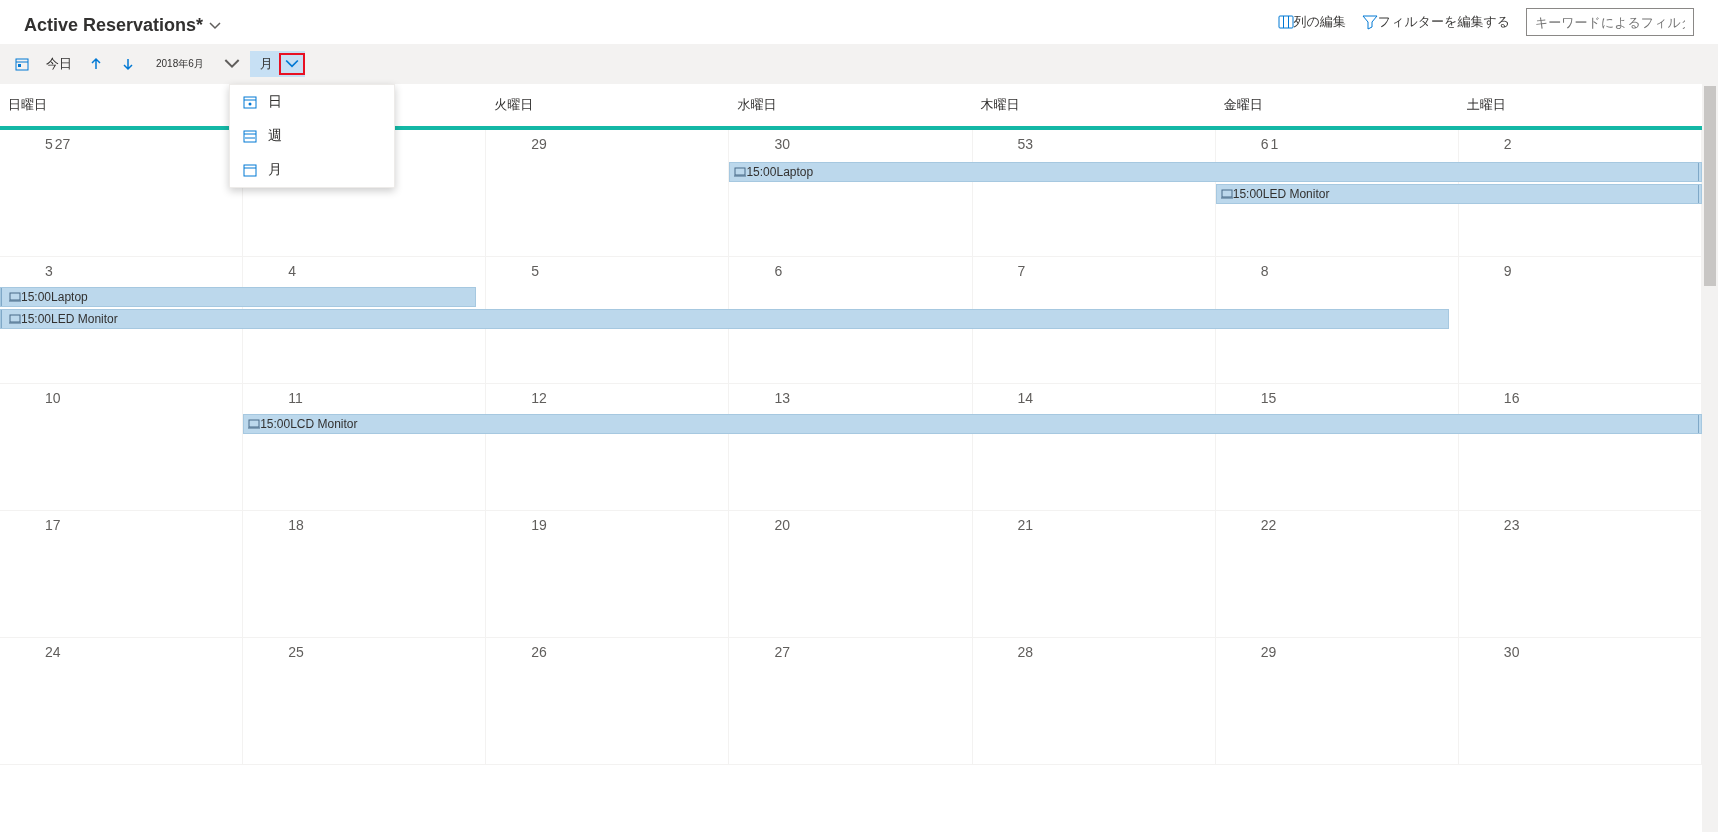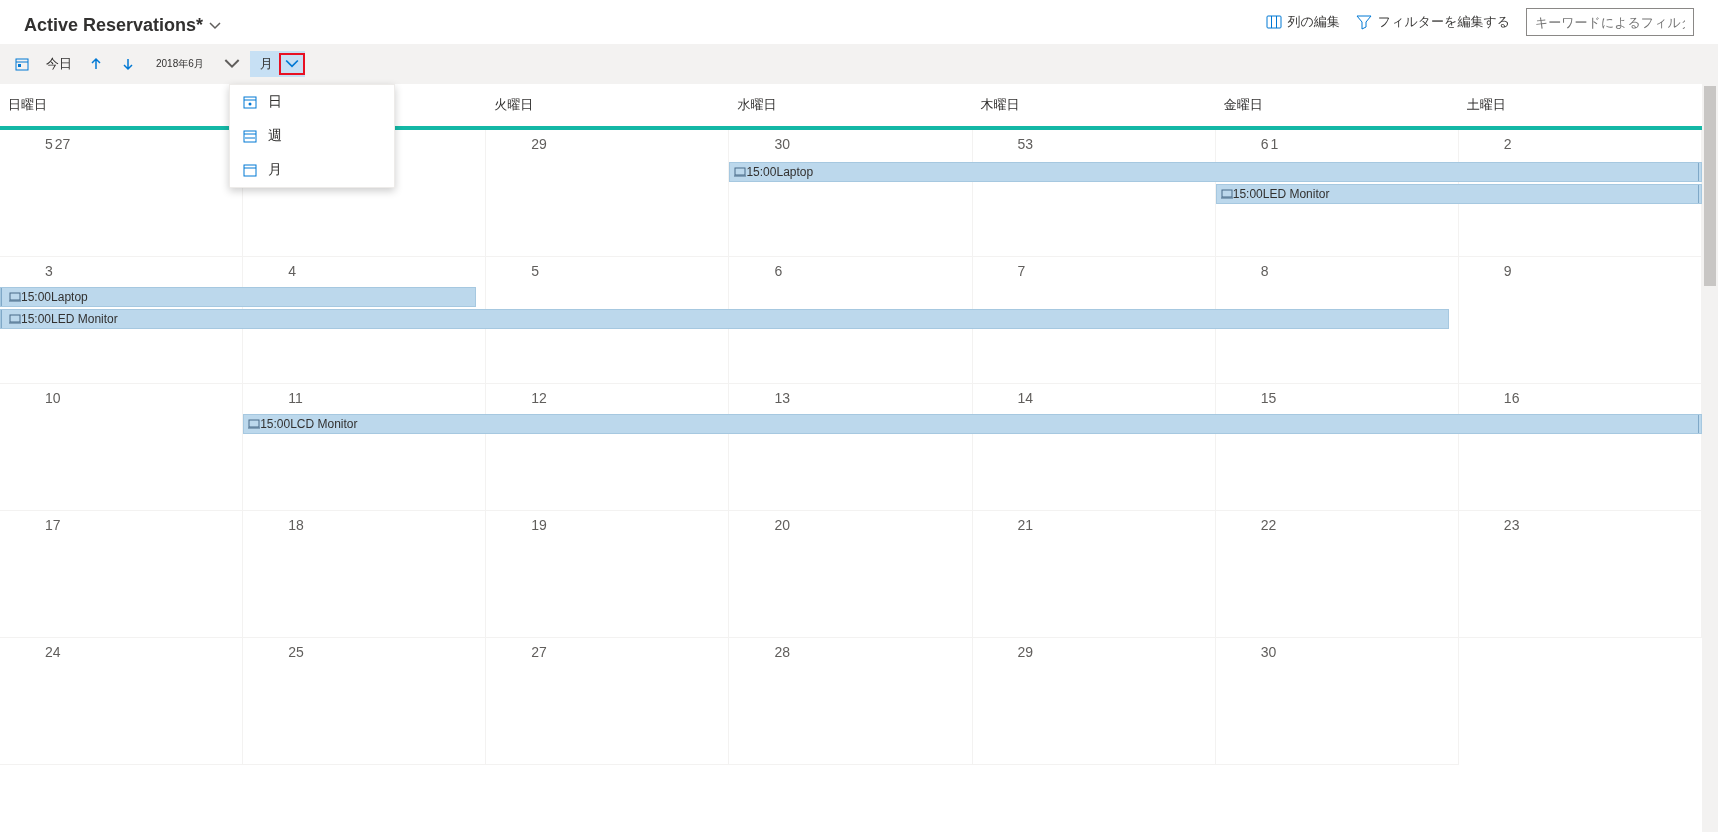--- a/index.html
+++ b/index.html
@@ -4,21 +4,21 @@
 <style>
 * { box-sizing: border-box; margin: 0; padding: 0; }
 body { font-family: 'Segoe UI', 'Meiryo', sans-serif; font-size: 13px; color: #323130; background: #fff; width: 1718px; height: 832px; overflow: hidden; position: relative; }
 
 
 .header { display: flex; align-items: flex-end; padding: 8px 24px; height: 44px; }
 .title-group { display: flex; align-items: center; gap: 6px; flex: 1; }
 .page-title { font-size: 18px; font-weight: 600; }
 .chev-down { width: 12px; height: 12px; }
 .header-actions { display: flex; align-items: center; gap: 16px; }
-.action-link { display: flex; align-items: center; gap: 6px; color: #3b3a39; font-size: 13px; cursor: pointer; }
+.action-link { display: flex; align-items: center; color: #3b3a39; font-size: 13px; cursor: pointer; }
 .action-link svg { width: 16px; height: 16px; }
 .search-box { border: 1px solid #8a8886; padding: 4px 8px; width: 168px; height: 28px; color: #605e5c; font-size: 13px; }
 
 
 .toolbar { display: flex; align-items: center; background: #f3f2f1; height: 40px; padding: 0 8px; gap: 4px; position: relative; }
 .tb-btn { display: flex; align-items: center; gap: 16px; padding: 4px 6px; cursor: pointer; font-size: 13px; }
 .tb-btn svg { width: 16px; height: 16px; }
 .tb-btn.icon-only { padding: 4px 6px; }
 .month-label { font-size: 10px; padding: 0 4px; }
 .view-selector { display: flex; align-items: center; background: #c7e0f4; padding: 0; }
@@ -256,20 +256,23 @@
       <div class="cal-cell">
         <div class="cal-date"><span>23</span></div>
       </div>
       <div class="cal-cell">
         <div class="cal-date"><span>24</span></div>
       </div>
       <div class="cal-cell">
         <div class="cal-date"><span>25</span></div>
       </div>
       <div class="cal-cell">
+        <div class="cal-date"><span>26</span></div>
+      </div>
+      <div class="cal-cell">
         <div class="cal-date"><span>27</span></div>
       </div>
       <div class="cal-cell">
         <div class="cal-date"><span>28</span></div>
       </div>
       <div class="cal-cell">
         <div class="cal-date"><span>29</span></div>
       </div>
       <div class="cal-cell">
         <div class="cal-date"><span>30</span></div>

